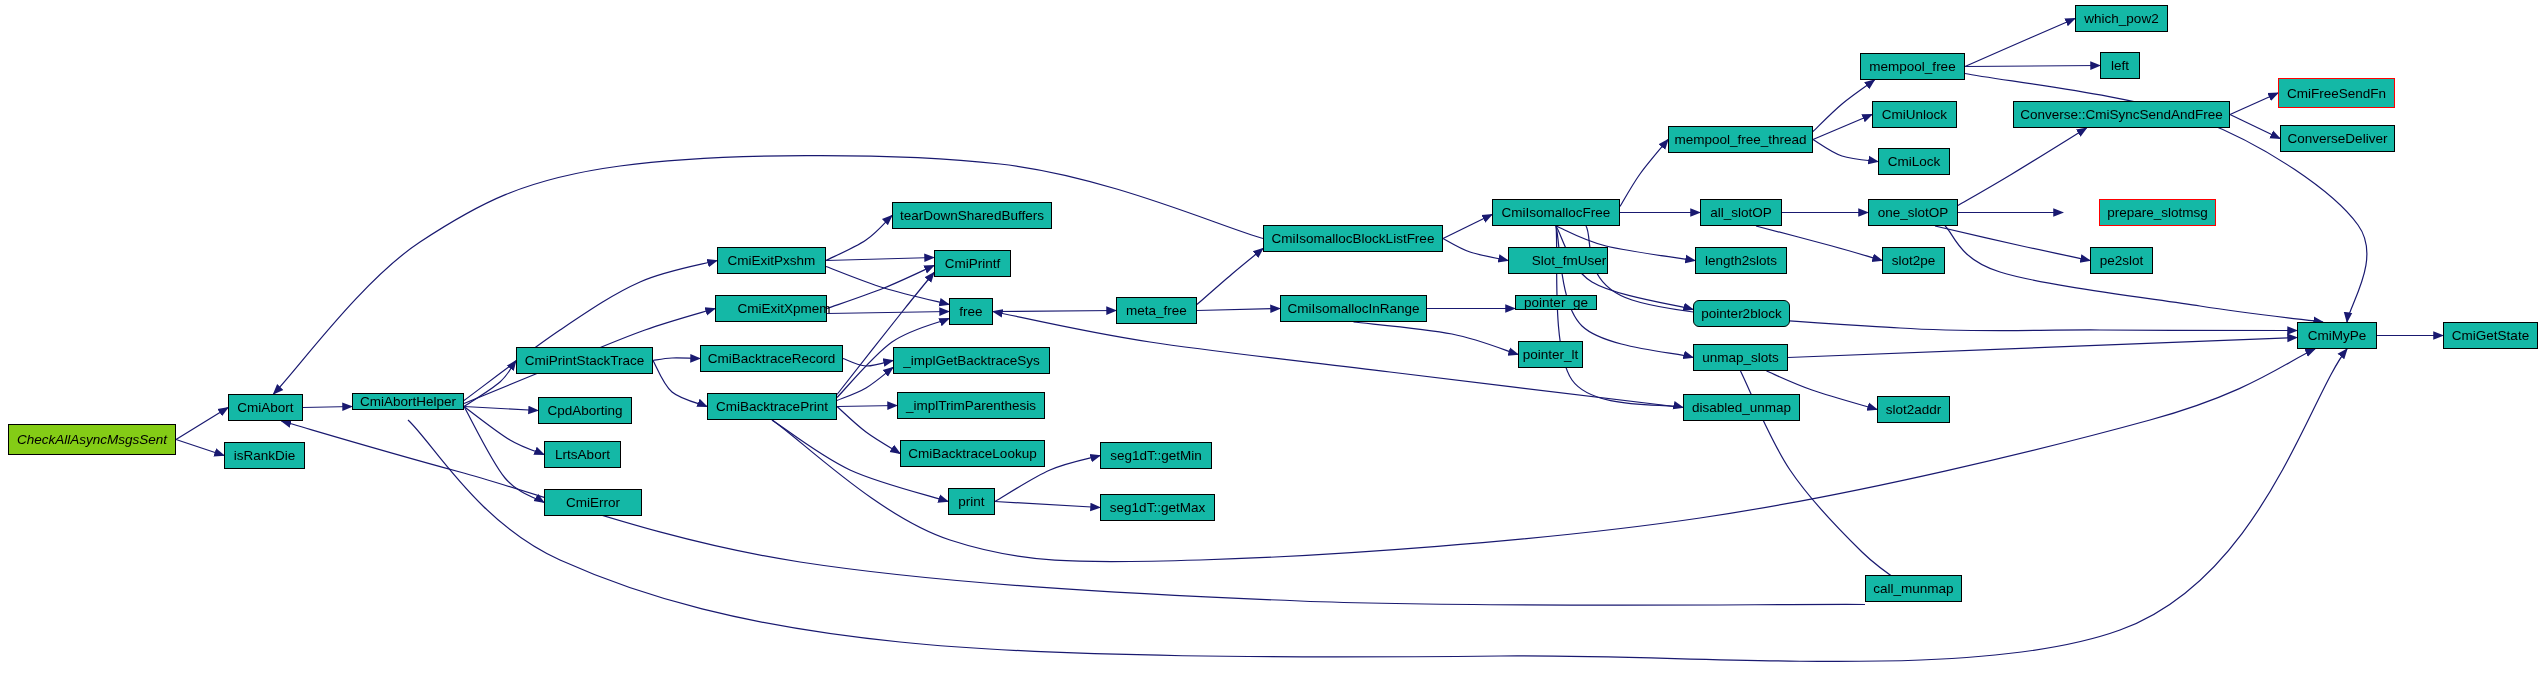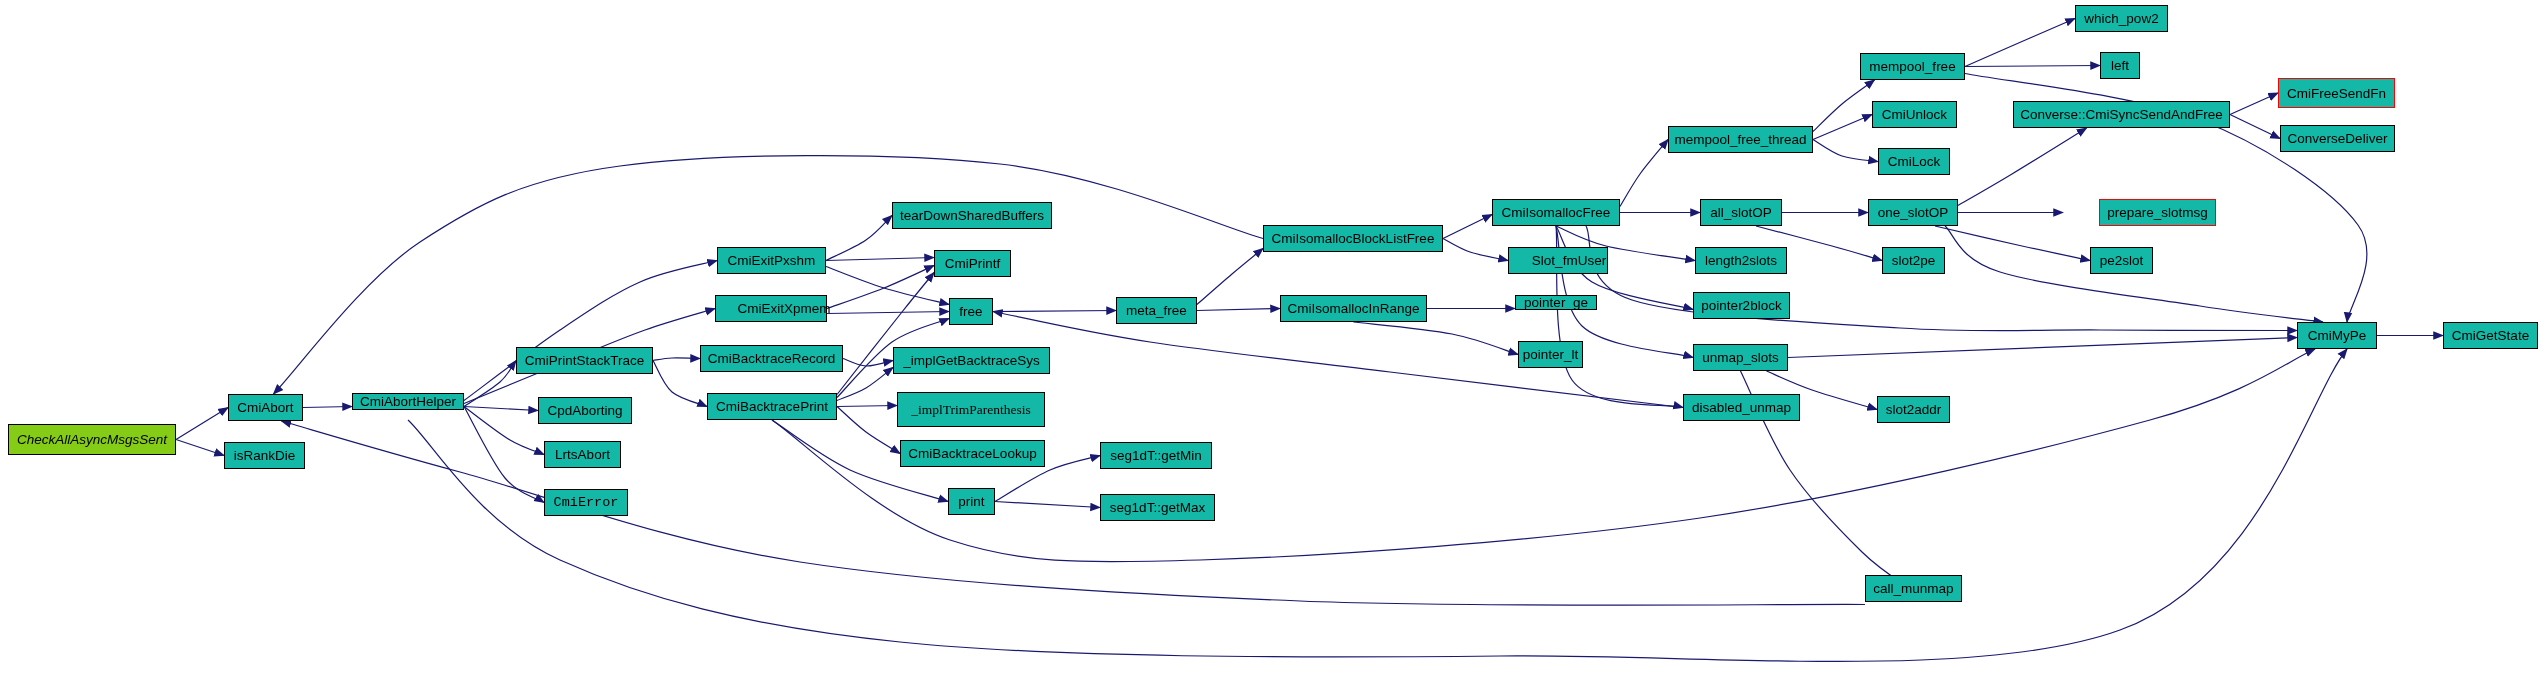--- a/index.html
+++ b/index.html
@@ -88,48 +88,48 @@
       </g>
   </svg>
   <div id="nodes">
       <div class="node root" style="left: 8px; top: 424px; width: 168px; height: 31px;">CheckAllAsyncMsgsSent</div>
       <div class="node" style="left: 228px; top: 394px; width: 75px; height: 27px;">CmiAbort</div>
       <div class="node" style="left: 224px; top: 442px; width: 81px; height: 27px;">isRankDie</div>
       <div class="node" style="left: 352px; top: 393px; width: 112px; height: 17px;">CmiAbortHelper</div>
       <div class="node" style="left: 516px; top: 347px; width: 137px; height: 27px;">CmiPrintStackTrace</div>
       <div class="node" style="left: 538px; top: 397px; width: 94px; height: 27px;">CpdAborting</div>
       <div class="node" style="left: 544px; top: 441px; width: 77px; height: 27px;">LrtsAbort</div>
-      <div class="node" style="left: 544px; top: 489px; width: 84px; height: 27px; font-family: Liberation Mono, monospace;">CmiError</div>
+      <div class="node" style="left: 544px; top: 489px; width: 98px; height: 27px;">CmiError</div>
       <div class="node" style="left: 717px; top: 247px; width: 109px; height: 27px;">CmiExitPxshm</div>
       <div class="node" style="left: 715px; top: 295px; width: 112px; height: 27px; padding-left: 26px;">CmiExitXpmem</div>
       <div class="node" style="left: 892px; top: 202px; width: 160px; height: 27px;">tearDownSharedBuffers</div>
       <div class="node" style="left: 934px; top: 250px; width: 77px; height: 27px;">CmiPrintf</div>
       <div class="node" style="left: 949px; top: 298px; width: 44px; height: 27px;">free</div>
       <div class="node" style="left: 700px; top: 345px; width: 143px; height: 27px;">CmiBacktraceRecord</div>
       <div class="node" style="left: 707px; top: 393px; width: 130px; height: 27px;">CmiBacktracePrint</div>
       <div class="node" style="left: 893px; top: 347px; width: 157px; height: 27px;">_implGetBacktraceSys</div>
-      <div class="node" style="left: 897px; top: 392px; width: 148px; height: 35px; font-family: Liberation Serif, serif;">_implTrimParenthesis</div>
+      <div class="node" style="left: 897px; top: 392px; width: 148px; height: 27px;">_implTrimParenthesis</div>
       <div class="node" style="left: 900px; top: 440px; width: 145px; height: 27px;">CmiBacktraceLookup</div>
       <div class="node" style="left: 948px; top: 488px; width: 47px; height: 27px;">print</div>
       <div class="node" style="left: 1100px; top: 442px; width: 112px; height: 27px;">seg1dT::getMin</div>
       <div class="node" style="left: 1100px; top: 494px; width: 115px; height: 27px;">seg1dT::getMax</div>
       <div class="node" style="left: 1116px; top: 297px; width: 81px; height: 27px;">meta_free</div>
       <div class="node" style="left: 1263px; top: 225px; width: 180px; height: 27px;">CmiIsomallocBlockListFree</div>
       <div class="node" style="left: 1280px; top: 295px; width: 147px; height: 27px;">CmiIsomallocInRange</div>
       <div class="node" style="left: 1508px; top: 247px; width: 100px; height: 27px; padding-left: 22px;">Slot_fmUser</div>
       <div class="node" style="left: 1515px; top: 295px; width: 82px; height: 15px;">pointer_ge</div>
       <div class="node" style="left: 1518px; top: 341px; width: 65px; height: 27px;">pointer_lt</div>
       <div class="node" style="left: 1492px; top: 199px; width: 128px; height: 27px;">CmiIsomallocFree</div>
       <div class="node" style="left: 1668px; top: 126px; width: 145px; height: 27px;">mempool_free_thread</div>
       <div class="node" style="left: 1860px; top: 53px; width: 105px; height: 27px;">mempool_free</div>
       <div class="node" style="left: 1872px; top: 101px; width: 85px; height: 27px;">CmiUnlock</div>
       <div class="node" style="left: 1878px; top: 148px; width: 72px; height: 27px;">CmiLock</div>
       <div class="node" style="left: 1700px; top: 199px; width: 82px; height: 27px;">all_slotOP</div>
       <div class="node" style="left: 1695px; top: 247px; width: 92px; height: 27px;">length2slots</div>
-      <div class="node" style="left: 1693px; top: 292px; width: 97px; height: 27px;">pointer2block</div>
+      <div class="node" style="left: 1693px; top: 300px; width: 97px; height: 27px; border-radius: 6px;">pointer2block</div>
       <div class="node" style="left: 1693px; top: 344px; width: 95px; height: 27px;">unmap_slots</div>
       <div class="node" style="left: 1683px; top: 394px; width: 117px; height: 27px;">disabled_unmap</div>
       <div class="node" style="left: 1877px; top: 396px; width: 73px; height: 27px;">slot2addr</div>
       <div class="node" style="left: 1868px; top: 199px; width: 90px; height: 27px;">one_slotOP</div>
       <div class="node" style="left: 1882px; top: 247px; width: 63px; height: 27px;">slot2pe</div>
       <div class="node" style="left: 2075px; top: 5px; width: 93px; height: 27px;">which_pow2</div>
       <div class="node" style="left: 2100px; top: 52px; width: 40px; height: 27px;">left</div>
       <div class="node" style="left: 2013px; top: 101px; width: 217px; height: 27px;">Converse::CmiSyncSendAndFree</div>
       <div class="node red" style="left: 2278px; top: 78px; width: 117px; height: 30px;">CmiFreeSendFn</div>
       <div class="node" style="left: 2280px; top: 125px; width: 115px; height: 27px;">ConverseDeliver</div>

